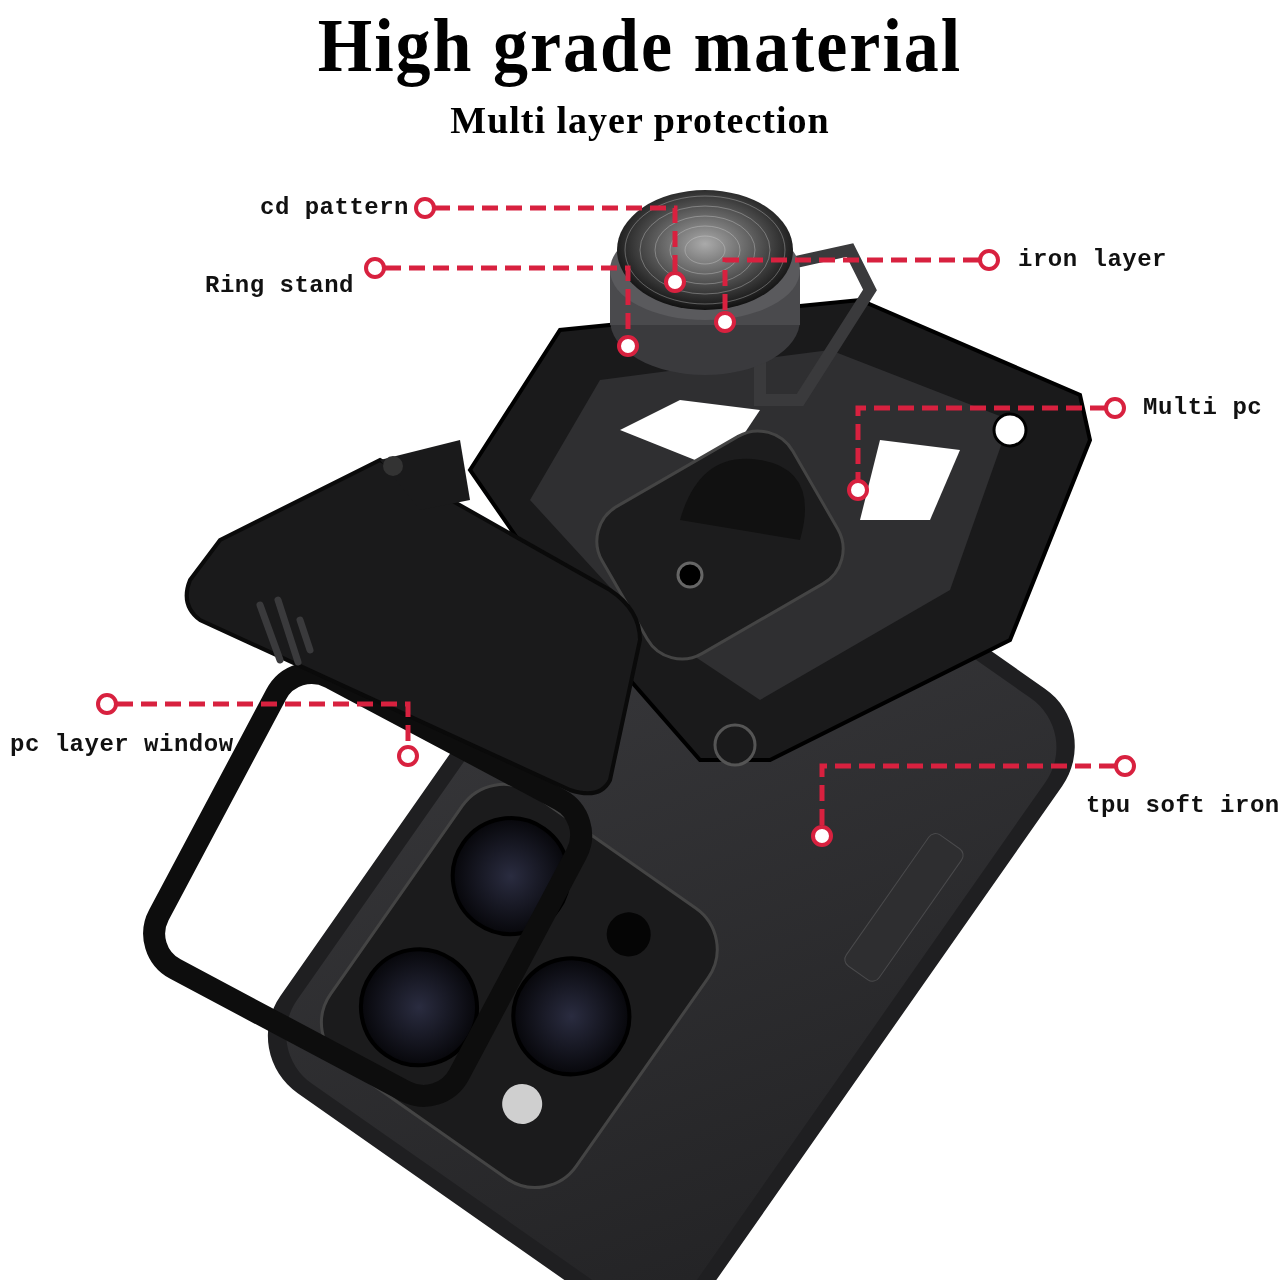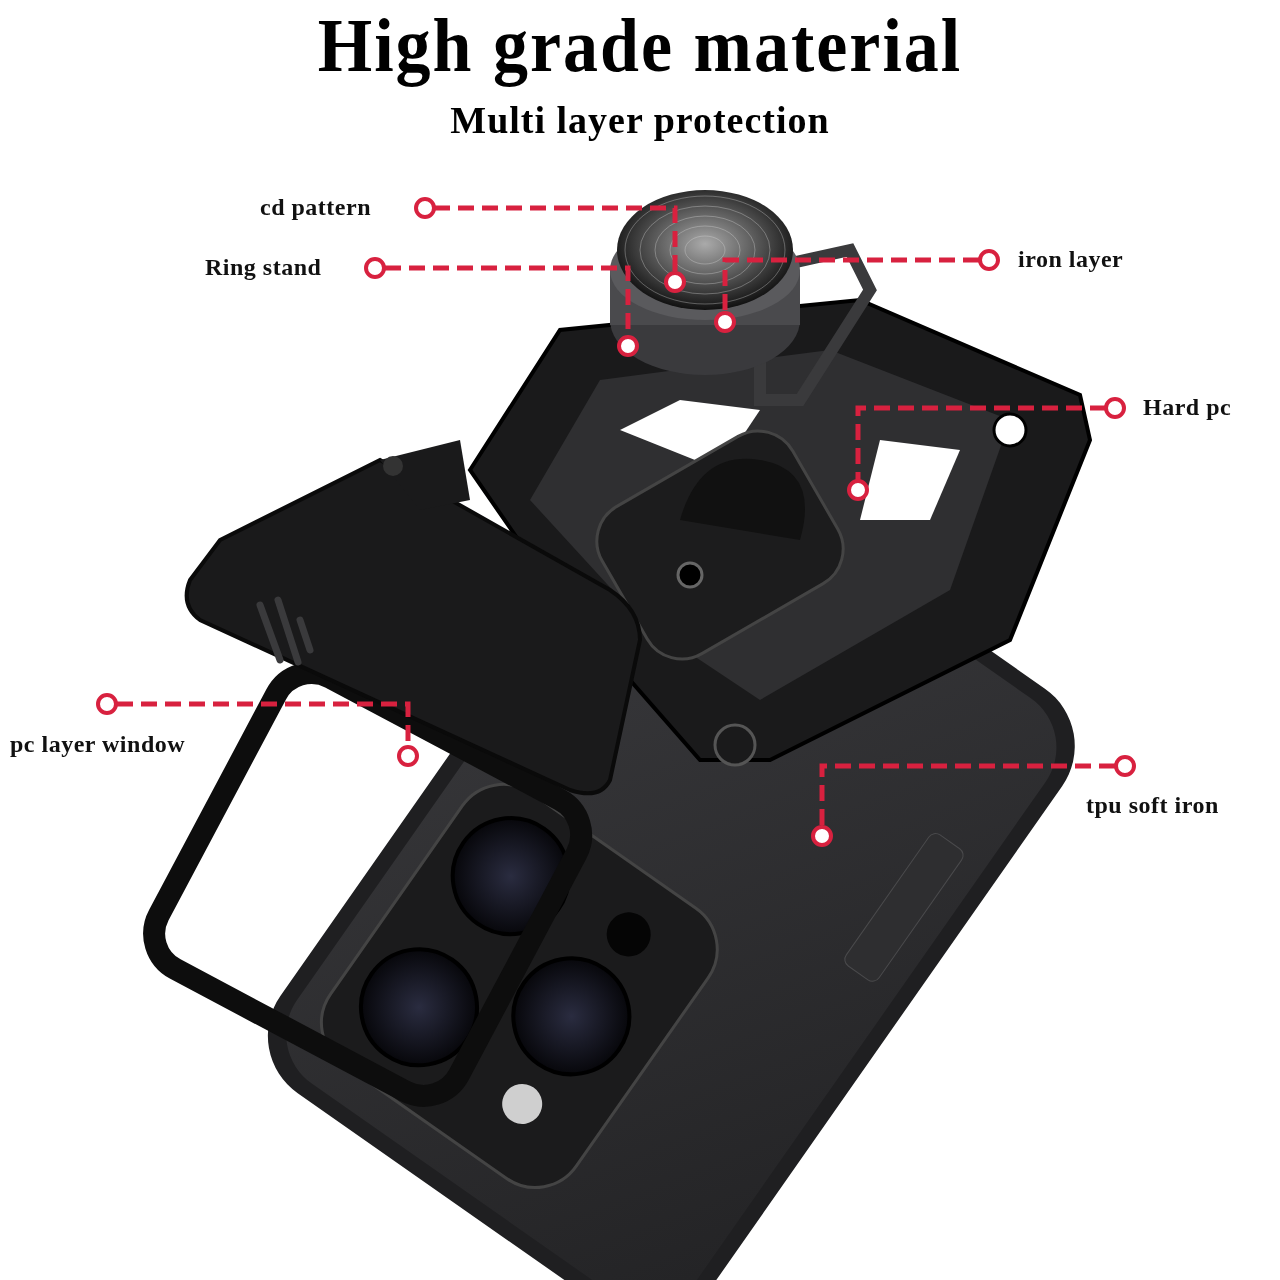--- a/index.html
+++ b/index.html
@@ -1,20 +1,20 @@
 <!DOCTYPE html>
 <html><head>
 <meta charset="utf-8">
 <style>
   html, body { margin:0; padding:0; background:#ffffff; }
   body { width:1280px; height:1280px; position:relative; overflow:hidden; font-family:"DejaVu Serif","Liberation Serif",serif; }
   .title { position:absolute; left:0; width:1280px; text-align:center; color:#000; font-weight:bold; font-family:"Liberation Serif","DejaVu Serif",serif; }
   .t1 { top:6px; font-size:70px; letter-spacing:2px; transform:scaleY(1.08); }
   .t2 { top:98px; font-size:38px; letter-spacing:1px; }
-  .label { position:absolute; font-family:Liberation Serif, serif; font-weight:bold; font-size:24px; color:#111; white-space:nowrap; letter-spacing:0.5px; }
+  .label { position:absolute; font-family:Liberation Mono, monospace; font-weight:bold; font-size:24px; color:#111; white-space:nowrap; letter-spacing:0.5px; }
   svg.art { position:absolute; left:0; top:0; }
 </style>
 </head>
 <body>
 
 <div class="title t1">High grade material</div>
 <div class="title t2">Multi layer protection</div>
 
 <svg class="art" width="1280" height="1280" viewBox="0 0 1280 1280">
   <defs>
@@ -111,17 +111,17 @@
     <circle cx="1115" cy="408" r="9"></circle>
     <circle cx="858" cy="490" r="9"></circle>
     <circle cx="107" cy="704" r="9"></circle>
     <circle cx="408" cy="756" r="9"></circle>
     <circle cx="1125" cy="766" r="9"></circle>
     <circle cx="822" cy="836" r="9"></circle>
   </g>
 </svg>
 
 <div class="label" style="left:260px; top:194px;">cd pattern</div>
-<div class="label" style="left:205px; top:254px;">Ring stand</div>
+<div class="label" style="left:205px; top:272px;">Ring stand</div>
 <div class="label" style="left:1018px; top:246px;">iron layer</div>
-<div class="label" style="left:1143px; top:394px;">Hard pc</div>
+<div class="label" style="left:1143px; top:394px;">Multi pc</div>
 <div class="label" style="left:10px; top:731px;">pc layer window</div>
 <div class="label" style="left:1086px; top:792px;">tpu soft iron</div>
 
 </body></html>

